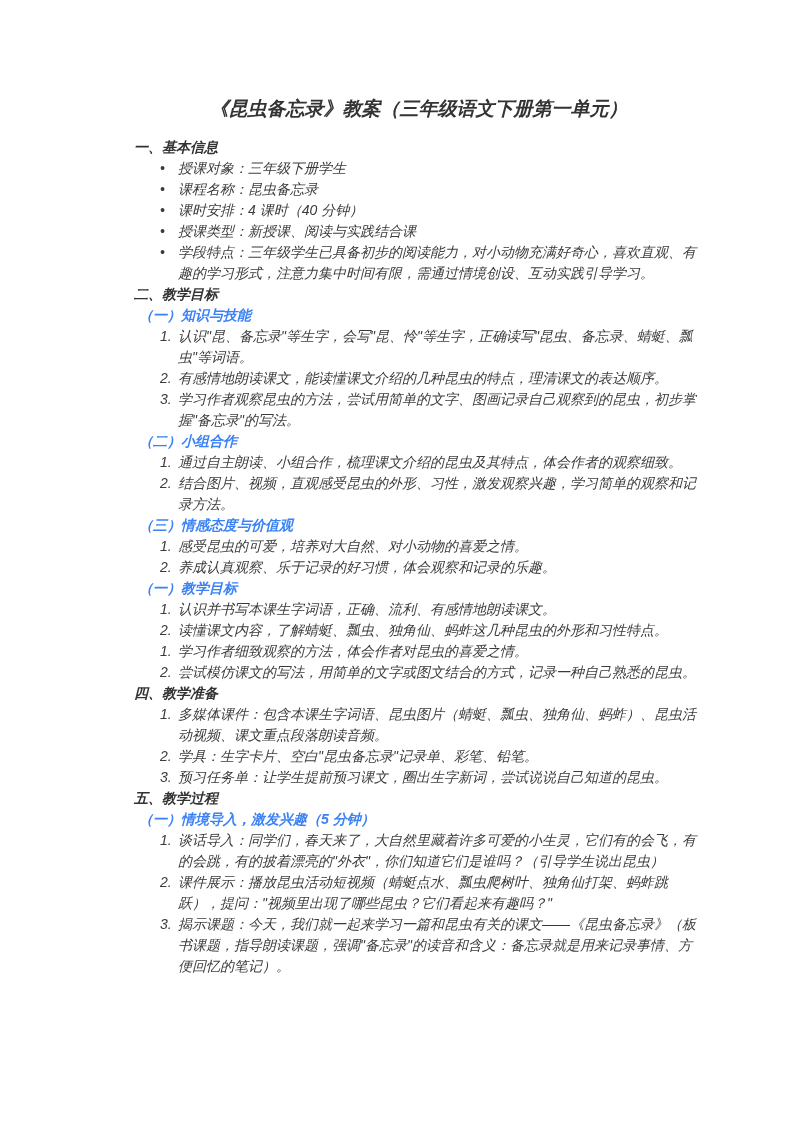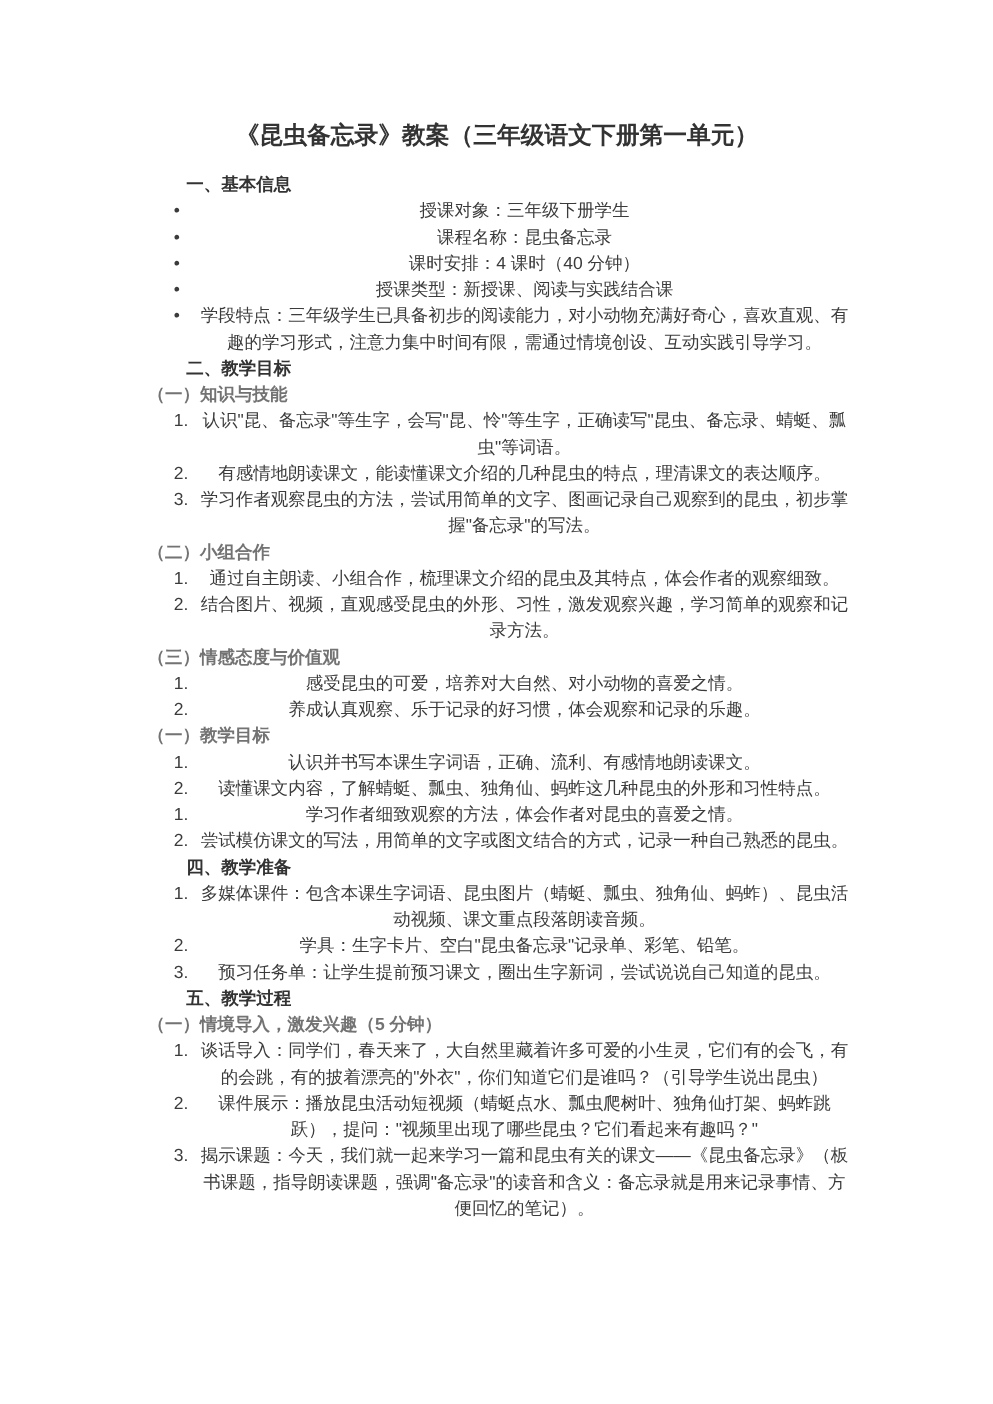--- a/index.html
+++ b/index.html
@@ -6,53 +6,53 @@
   body {
     width: 794px; height: 1123px;
     background: #ffffff;
     overflow: hidden;
     font-family: "Liberation Sans", "DejaVu Sans", sans-serif;
     color: #3b3b3b;
     position: relative;
   }
   .doc {
     position: absolute;
-    top: 96px; left: 113px;
+    top: 96px; left: 134px;
     width: 569px;
+    font-style: italic;
   }
   .title {
     font-size: 19px;
     font-weight: 700;
     text-align: center;
     line-height: 25px;
     margin: 0 0 16px 0;
     color: #333333;
   }
   .h1 {
     font-weight: 700;
     font-size: 14px;
     line-height: 21px;
     color: #333333;
-    margin-left: 36px;
   }
   .h2 {
     font-weight: 700;
     font-size: 14px;
     line-height: 21px;
     padding-left: 5px;
-    color: #737373;
+    color: #3b82f6;
   }
   .li {
     display: flex;
     font-size: 14px;
     line-height: 21px;
     padding-left: 26px;
   }
   .mk { flex: 0 0 18px; width: 18px; }
-  .tx { flex: 1; text-align: center; }
+  .tx { flex: 1; }
 </style>
 </head>
 <body>
 
 <div class="doc">
 
   <div class="title">《昆虫备忘录》教案（三年级语文下册第一单元）</div>
 
   <div class="h1">一、基本信息</div>
 

